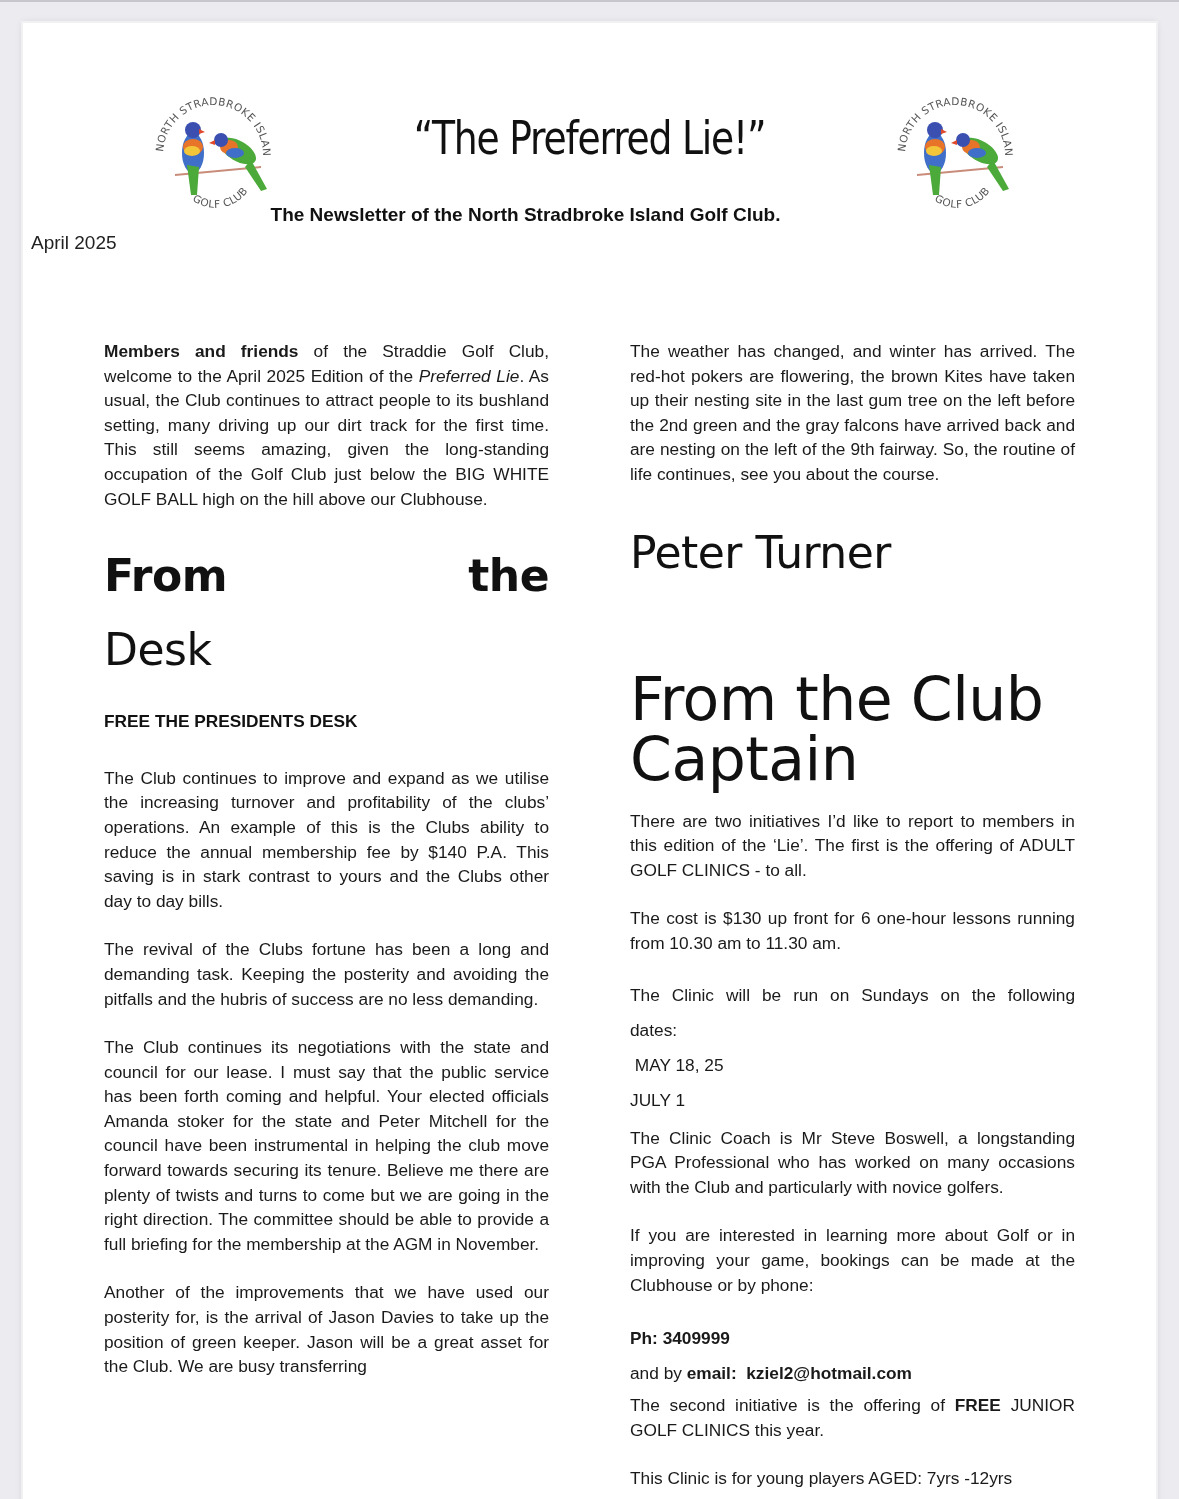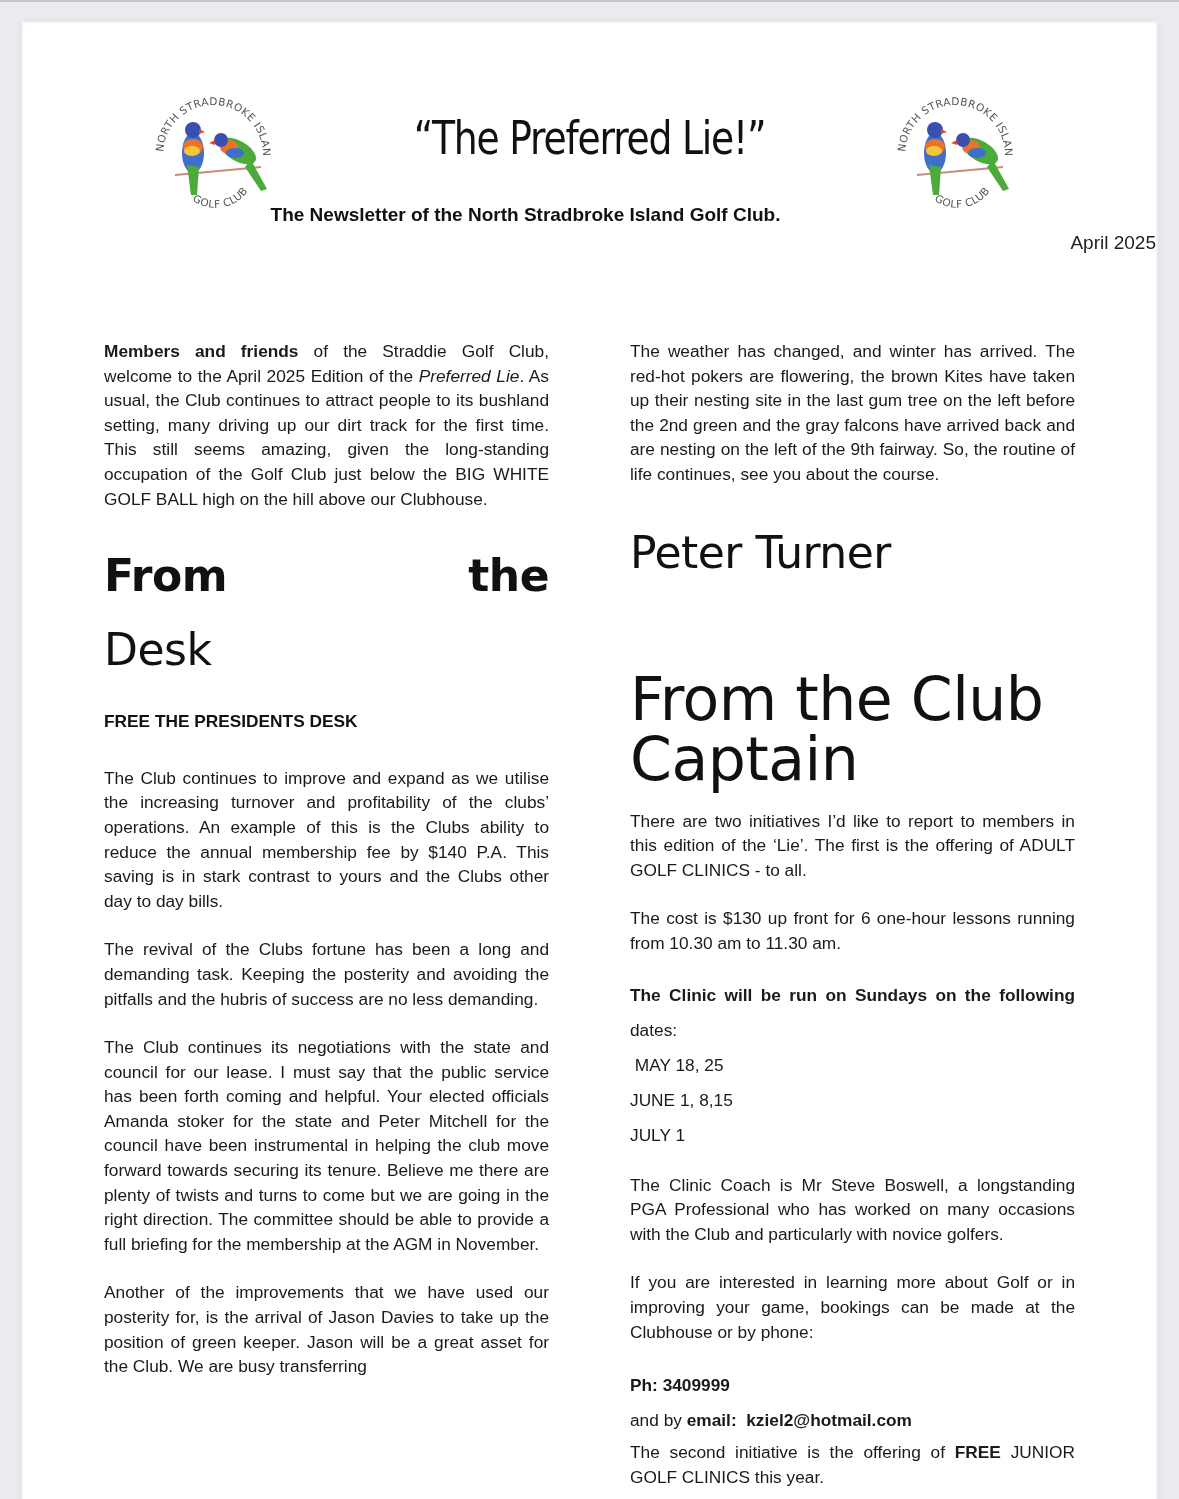--- a/index.html
+++ b/index.html
@@ -56,23 +56,23 @@
       left: 0; width: 1005px;
       top: 181px;
       text-align: center;
       font-family: "Liberation Sans", sans-serif;
       font-weight: bold;
       font-size: 19px;
       color: #111;
     }
     .masthead-date {
       position: absolute;
-      left: 0; width: 1133px;
+      left: 8px; width: 1133px;
       top: 209px;
-      text-align: right;
+      text-align: left;
       font-family: "Liberation Sans", sans-serif;
       font-size: 19px;
       color: #222;
     }
 
     .col {
       position: absolute;
       width: 445px;
       font-family: "Liberation Sans", sans-serif;
       font-size: 17.3px;
@@ -227,28 +227,27 @@
 
     <div class="script sig">Peter Turner</div>
 
     <h2 class="script h-captain">From the Club Captain</h2>
 
     <div style="margin-top:20px;">
       <p class="p">There are two initiatives I’d like to report to members in this edition of the ‘Lie’.  The first is the offering of ADULT GOLF CLINICS - to all.</p>
       <p class="p">The cost is $130 up front for 6 one-hour lessons running from 10.30 am to 11.30 am.</p>
 
       <p class="p dates-intro" style="margin-top:22px;">
-        <span style="display:block;text-align:justify;text-align-last:justify;font-weight:bold;">The Clinic will be run on Sundays on the following</span>
+        <span style="display:block;text-align:justify;text-align-last:justify;">The Clinic will be run on Sundays on the following</span>
         <span style="display:block;">dates:</span>
       </p>
       <p class="dates-line" style="white-space:pre;"> MAY 18, 25</p>
-      <p class="dates-line">JUNE 1, 8,15</p>
       <p class="dates-line">JULY 1</p>
 
-      <p class="p" style="margin-top:20px;">The Clinic Coach is Mr Steve Boswell, a longstanding PGA Professional who has worked on many occasions with the Club and particularly with novice golfers.</p>
+      <p class="p" style="margin-top:8px;">The Clinic Coach is Mr Steve Boswell, a longstanding PGA Professional who has worked on many occasions with the Club and particularly with novice golfers.</p>
       <p class="p">If you are interested in learning more about Golf or in improving your game, bookings can be made at the Clubhouse or by phone:</p>
 
       <p class="p bold" style="margin-top:24px; line-height:35px;">Ph: 3409999</p>
       <p class="p" style="margin-top:0; line-height:35px;"><span>and by </span><span class="bold">email:</span><span>&nbsp;&nbsp;</span><span class="bold">kziel2@hotmail.com</span></p>
       <p class="p" style="margin-top:2px;"><span>The second initiative is the offering of </span><span class="bold">FREE</span><span> JUNIOR GOLF CLINICS this year.</span></p>
       <p class="p" style="text-align:left;">This Clinic is for young players AGED: 7yrs -12yrs</p>
     </div>
   </div>
 
 </div>

